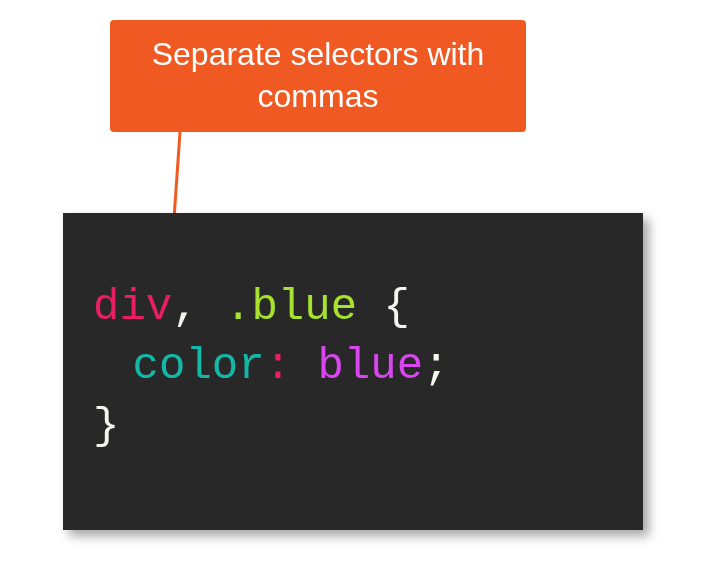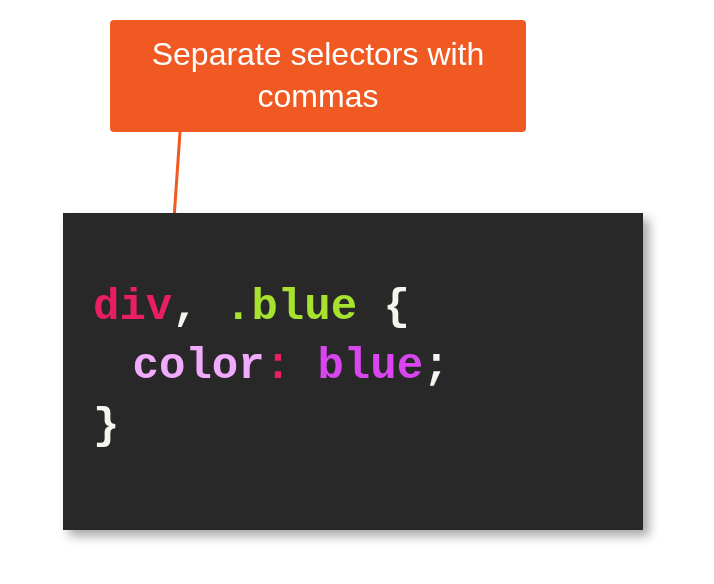--- a/index.html
+++ b/index.html
@@ -54,28 +54,28 @@
       position: absolute;
       top: 213px;
       left: 63px;
       width: 580px;
       height: 317px;
       background: #282828;
       box-shadow: 6px 6px 10px rgba(0,0,0,0.35);
       padding: 65px 22px 30px 30px;
       font-family: "Courier New", Courier, monospace;
       font-size: 44px;
-      font-weight: bold;
+      font-weight: normal;
       line-height: 1.35;
     }
     
     .tok-tag { color: #e91e63; }
     .tok-punc-white { color: #f5f5f0; }
     .tok-class { color: #a6e22e; }
-    .tok-prop { color: #f0abfc; }
+    .tok-prop { color: #14b8a6; }
     .tok-colon { color: #e91e63; }
     .tok-value { color: #d946ef; }
     
     .code-line {
       white-space: pre;
     }
     
     .indent {
       display: inline-block;
       width: 0.9em;

